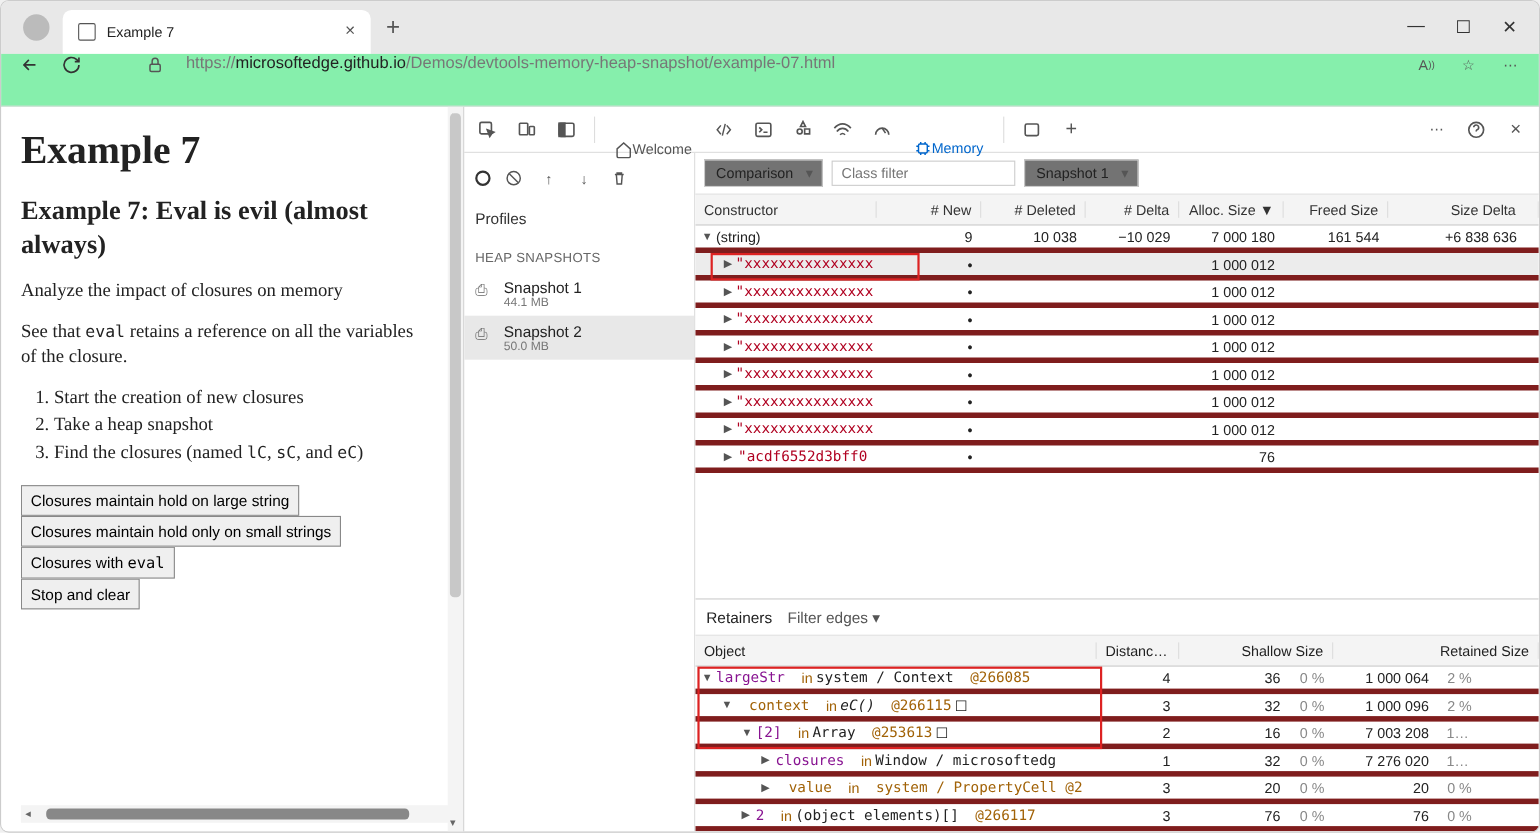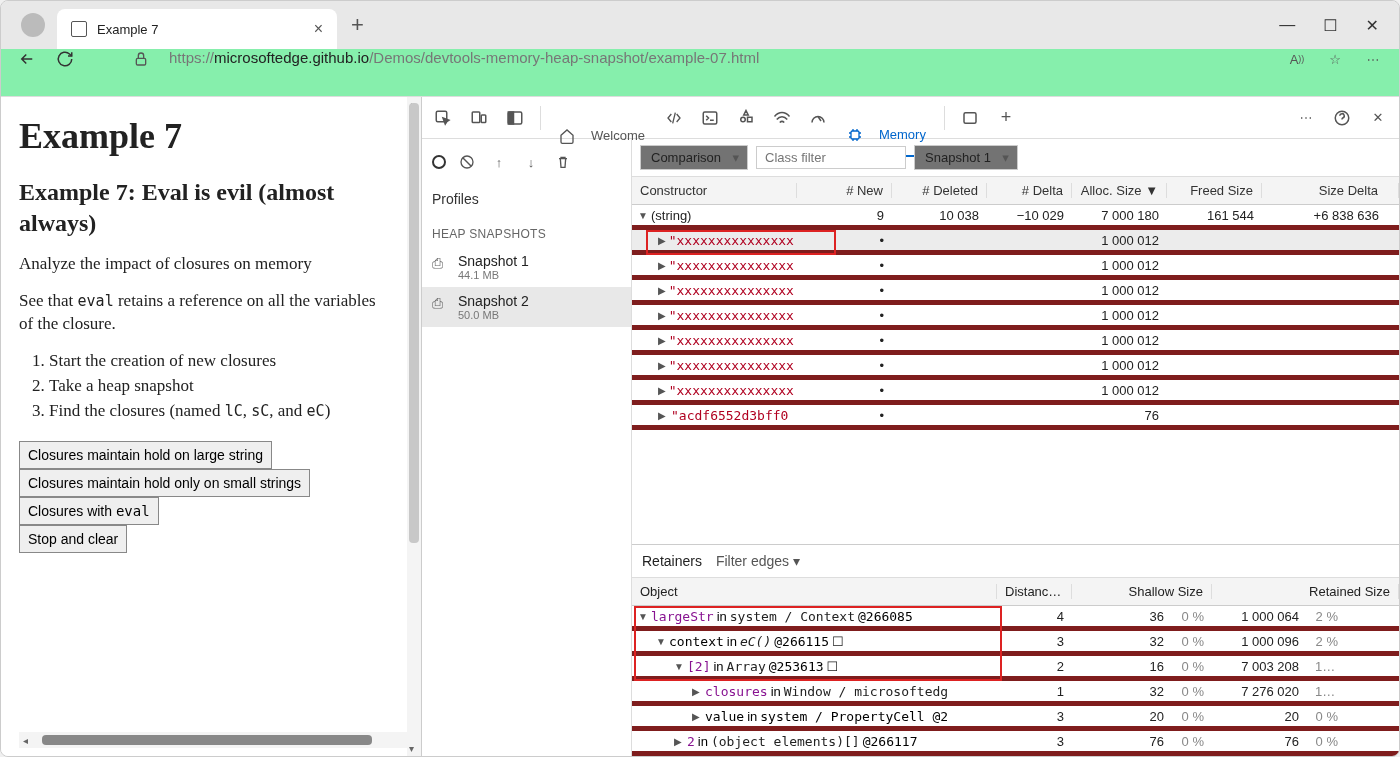--- a/index.html
+++ b/index.html
@@ -30,57 +30,57 @@
 .page-scroll-v { position: absolute; right: 0; top: 0; width: 14px; height: 100%; background: #f4f4f4; }
 .page-scroll-v .thumb { position: absolute; left: 2px; width: 10px; top: 6px; height: 440px; background: #c8c8c8; border-radius: 4px; }
 .page-scroll-v .arr { position: absolute; left: 2px; font-size: 10px; color: #666; }
 .page-scroll-h { height: 16px; background: #f4f4f4; display:flex; align-items:center; padding: 0 4px; }
 .page-scroll-h .thumb { height: 10px; width: 330px; background: #888; border-radius: 4px; margin-left: 14px; }
 .page-scroll-h .arr { font-size: 10px; color: #666; }
 .devtools { flex: 1; background: #fff; display: flex; flex-direction: column; border-left: 1px solid #ccc; }
 .dt-tabs { height: 42px; display: flex; align-items: center; padding: 0 10px; gap: 14px; border-bottom: 1px solid #ddd; }
 .dt-tabs .sep { width: 1px; height: 24px; background: #ddd; }
 .dt-icon { width: 22px; height: 22px; display: flex; align-items: center; justify-content: center; color: #555; cursor: pointer; }
-.dt-tab { display: flex; align-items: center; gap: 16px; color: #555; padding: 0 4px; height: 42px; cursor: pointer; margin-top: 36px; }
+.dt-tab { display: flex; align-items: center; gap: 0; color: #555; padding: 0 4px; height: 42px; cursor: pointer; margin-top: 36px; }
 .dt-tab.active { color: #0066cc; border-bottom: 2px solid #0066cc; }
 .dt-body { flex: 1; display: flex; overflow: hidden; }
 .profiles { width: 210px; border-right: 1px solid #ddd; padding: 6px 0; }
 .profiles .toolbar { display: flex; gap: 10px; padding: 6px 10px 12px; align-items: center; }
 .profiles .toolbar .record { width: 14px; height: 14px; border: 2px solid #333; border-radius: 50%; }
 .profiles .hdr { padding: 6px 10px; font-size: 14px; color: #333; }
 .profiles .subhdr { padding: 14px 10px 6px; font-size: 12px; color: #666; letter-spacing: 0.3px; }
 .snapshot { display: flex; gap: 8px; padding: 6px 10px; align-items: flex-start; cursor: pointer; }
 .snapshot.active { background: #e8e8e8; }
 .snapshot .icn { width: 18px; font-size: 14px; color: #666; padding-top:2px; }
 .snapshot .name { font-size: 14px; }
 .snapshot .size { font-size: 11px; color: #777; }
 .right { flex: 1; display: flex; flex-direction: column; overflow: hidden; }
 .right-toolbar { display: flex; gap: 8px; padding: 6px 8px; align-items: center; border-bottom: 1px solid #ddd; }
 .dropdown { background: #737373; border: 1px solid #ccc; padding: 4px 26px 4px 10px; font-size: 13px; position: relative; cursor: pointer; }
 .dropdown::after { content: "▾"; position: absolute; right: 8px; color: #555; }
-.textfilter { border: 1px solid #ccc; padding: 3px 8px; font-size: 13px; width: 150px; }
+.textfilter { border: 1px solid #ccc; padding: 3px 8px; font-size: 13px; width: 167px; }
 .grid { flex: 1; display: flex; flex-direction: column; overflow: hidden; font-size: 13px; justify-content: center; }
 .row { display: flex; height: 25px; align-items: center; border-bottom: 5px solid #7f1d1d; }
 .row.header { background: #f4f4f4; font-weight: normal; color: #333; border-bottom: 1px solid #ccc; height: 28px; }
 .row.header .cell { border-right: 1px solid #ddd; }
 .row.sel { background: #ececec; }
 .cell { padding: 0 8px; overflow: hidden; white-space: nowrap; text-overflow: ellipsis; }
 .c-ctor { flex: 0 0 165px; display: flex; align-items: center; gap: 3px; }
 .c-new { flex: 0 0 95px; text-align: right; }
 .c-del { flex: 0 0 95px; text-align: right; }
 .c-delta { flex: 0 0 85px; text-align: right; }
 .c-alloc { flex: 0 0 95px; text-align: right; }
 .c-freed { flex: 0 0 95px; text-align: right; }
 .c-sized { flex: 1; text-align: right; padding-right: 20px; }
 .tri { display: inline-block; width: 10px; color: #555; font-size: 10px; }
 .tri.open::before { content: "▼"; }
 .tri.closed::before { content: "▶"; }
 .mono { font-family: Consolas, monospace; }
 .red { color: #b00020; }
-.grey { color: #000000; }
+.grey { color: #a16207; margin-left: 12px; }
 .grid-body { flex: 1; overflow: hidden; position:relative; }
 .retainers-bar { height: 34px; display: flex; align-items: center; gap: 14px; padding: 0 10px; border-top: 1px solid #ccc; border-bottom: 1px solid #ddd; font-size: 14px; }
 .retainers-bar .filter { color: #555; }
 .ret-header { background: #f4f4f4; height: 28px; border-bottom: 1px solid #ccc; }
 .ret-header .cell { border-right: 1px solid #ddd; }
 .r-obj { flex: 0 0 365px; display: flex; align-items: center; gap: 3px; }
 .r-dist { flex: 0 0 75px; text-align: right; }
 .r-shallow { flex: 0 0 100px; text-align: right; }
 .r-shallow-pct { flex: 0 0 40px; text-align: right; color: #888; }
 .r-ret { flex: 0 0 95px; text-align: right; }

